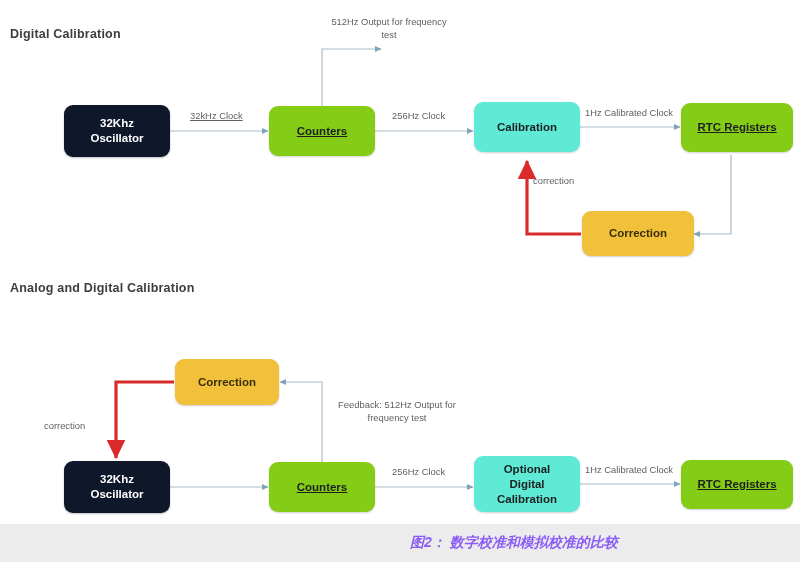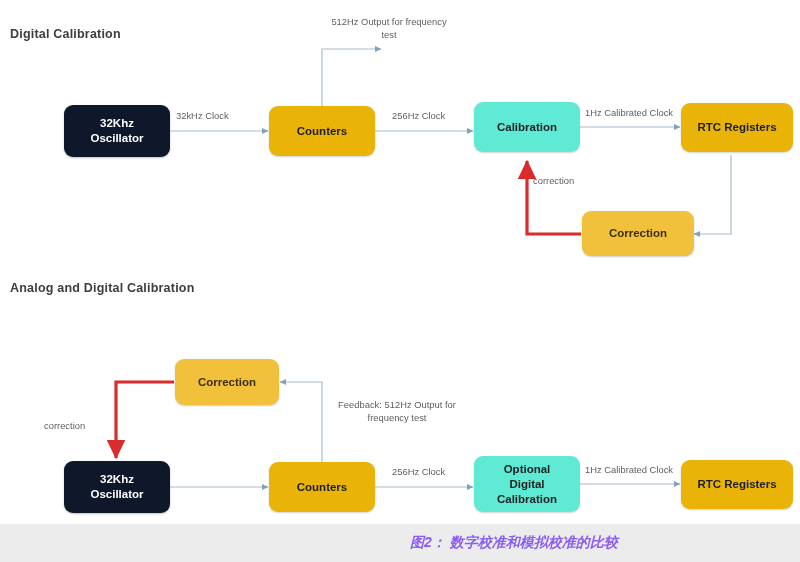--- a/index.html
+++ b/index.html
@@ -30,21 +30,21 @@
     justify-content:center;
     text-align:center;
     font-weight:bold;
     font-size:11.5px;
     line-height:15px;
     box-sizing:border-box;
     padding:2px 4px;
   }
   .node span{display:block;}
   .node.dark{background:#0f172a;color:#ffffff;box-shadow:0 1px 2px rgba(0,0,0,.25);}
-  .node.gray{background:#eab308;color:#1d1f21;box-shadow:0 1px 2px rgba(0,0,0,.18);}
+  .node.gray{background:#84cc16;color:#1d1f21;box-shadow:0 1px 2px rgba(0,0,0,.18);text-decoration:underline;}
   .node.gray2{background:#5eead4;color:#1d1f21;box-shadow:0 1px 2px rgba(0,0,0,.18);}
   .node.yellow{background:#f2c13b;color:#3b2f08;box-shadow:0 1px 2px rgba(0,0,0,.2);}
 
   .edge-label{
     position:absolute;
     font-size:9.4px;
     color:#5d6063;
     white-space:nowrap;
     line-height:12.5px;
     text-align:center;
@@ -122,21 +122,21 @@
   </div>
 
   <div class="node gray" style="left:681px;top:103px;width:112px;height:49px;">
     <span>RTC Registers</span>
   </div>
 
   <div class="node yellow" style="left:582px;top:211px;width:112px;height:45px;">
     <span>Correction</span>
   </div>
 
-  <div class="edge-label" style="left:176px;top:110px;">32kHz Clock</div>
+  <div class="edge-label" style="left:190px;top:110px;text-decoration:underline;">32kHz Clock</div>
 
   <div class="edge-label" style="left:392px;top:110px;">256Hz Clock</div>
 
   <div class="edge-label" style="left:585px;top:107px;">1Hz Calibrated Clock</div>
 
   <div class="edge-label multi" style="left:329px;top:16px;width:120px;">
     <span>512Hz Output for</span>
     <span>frequency test</span>
   </div>
 

